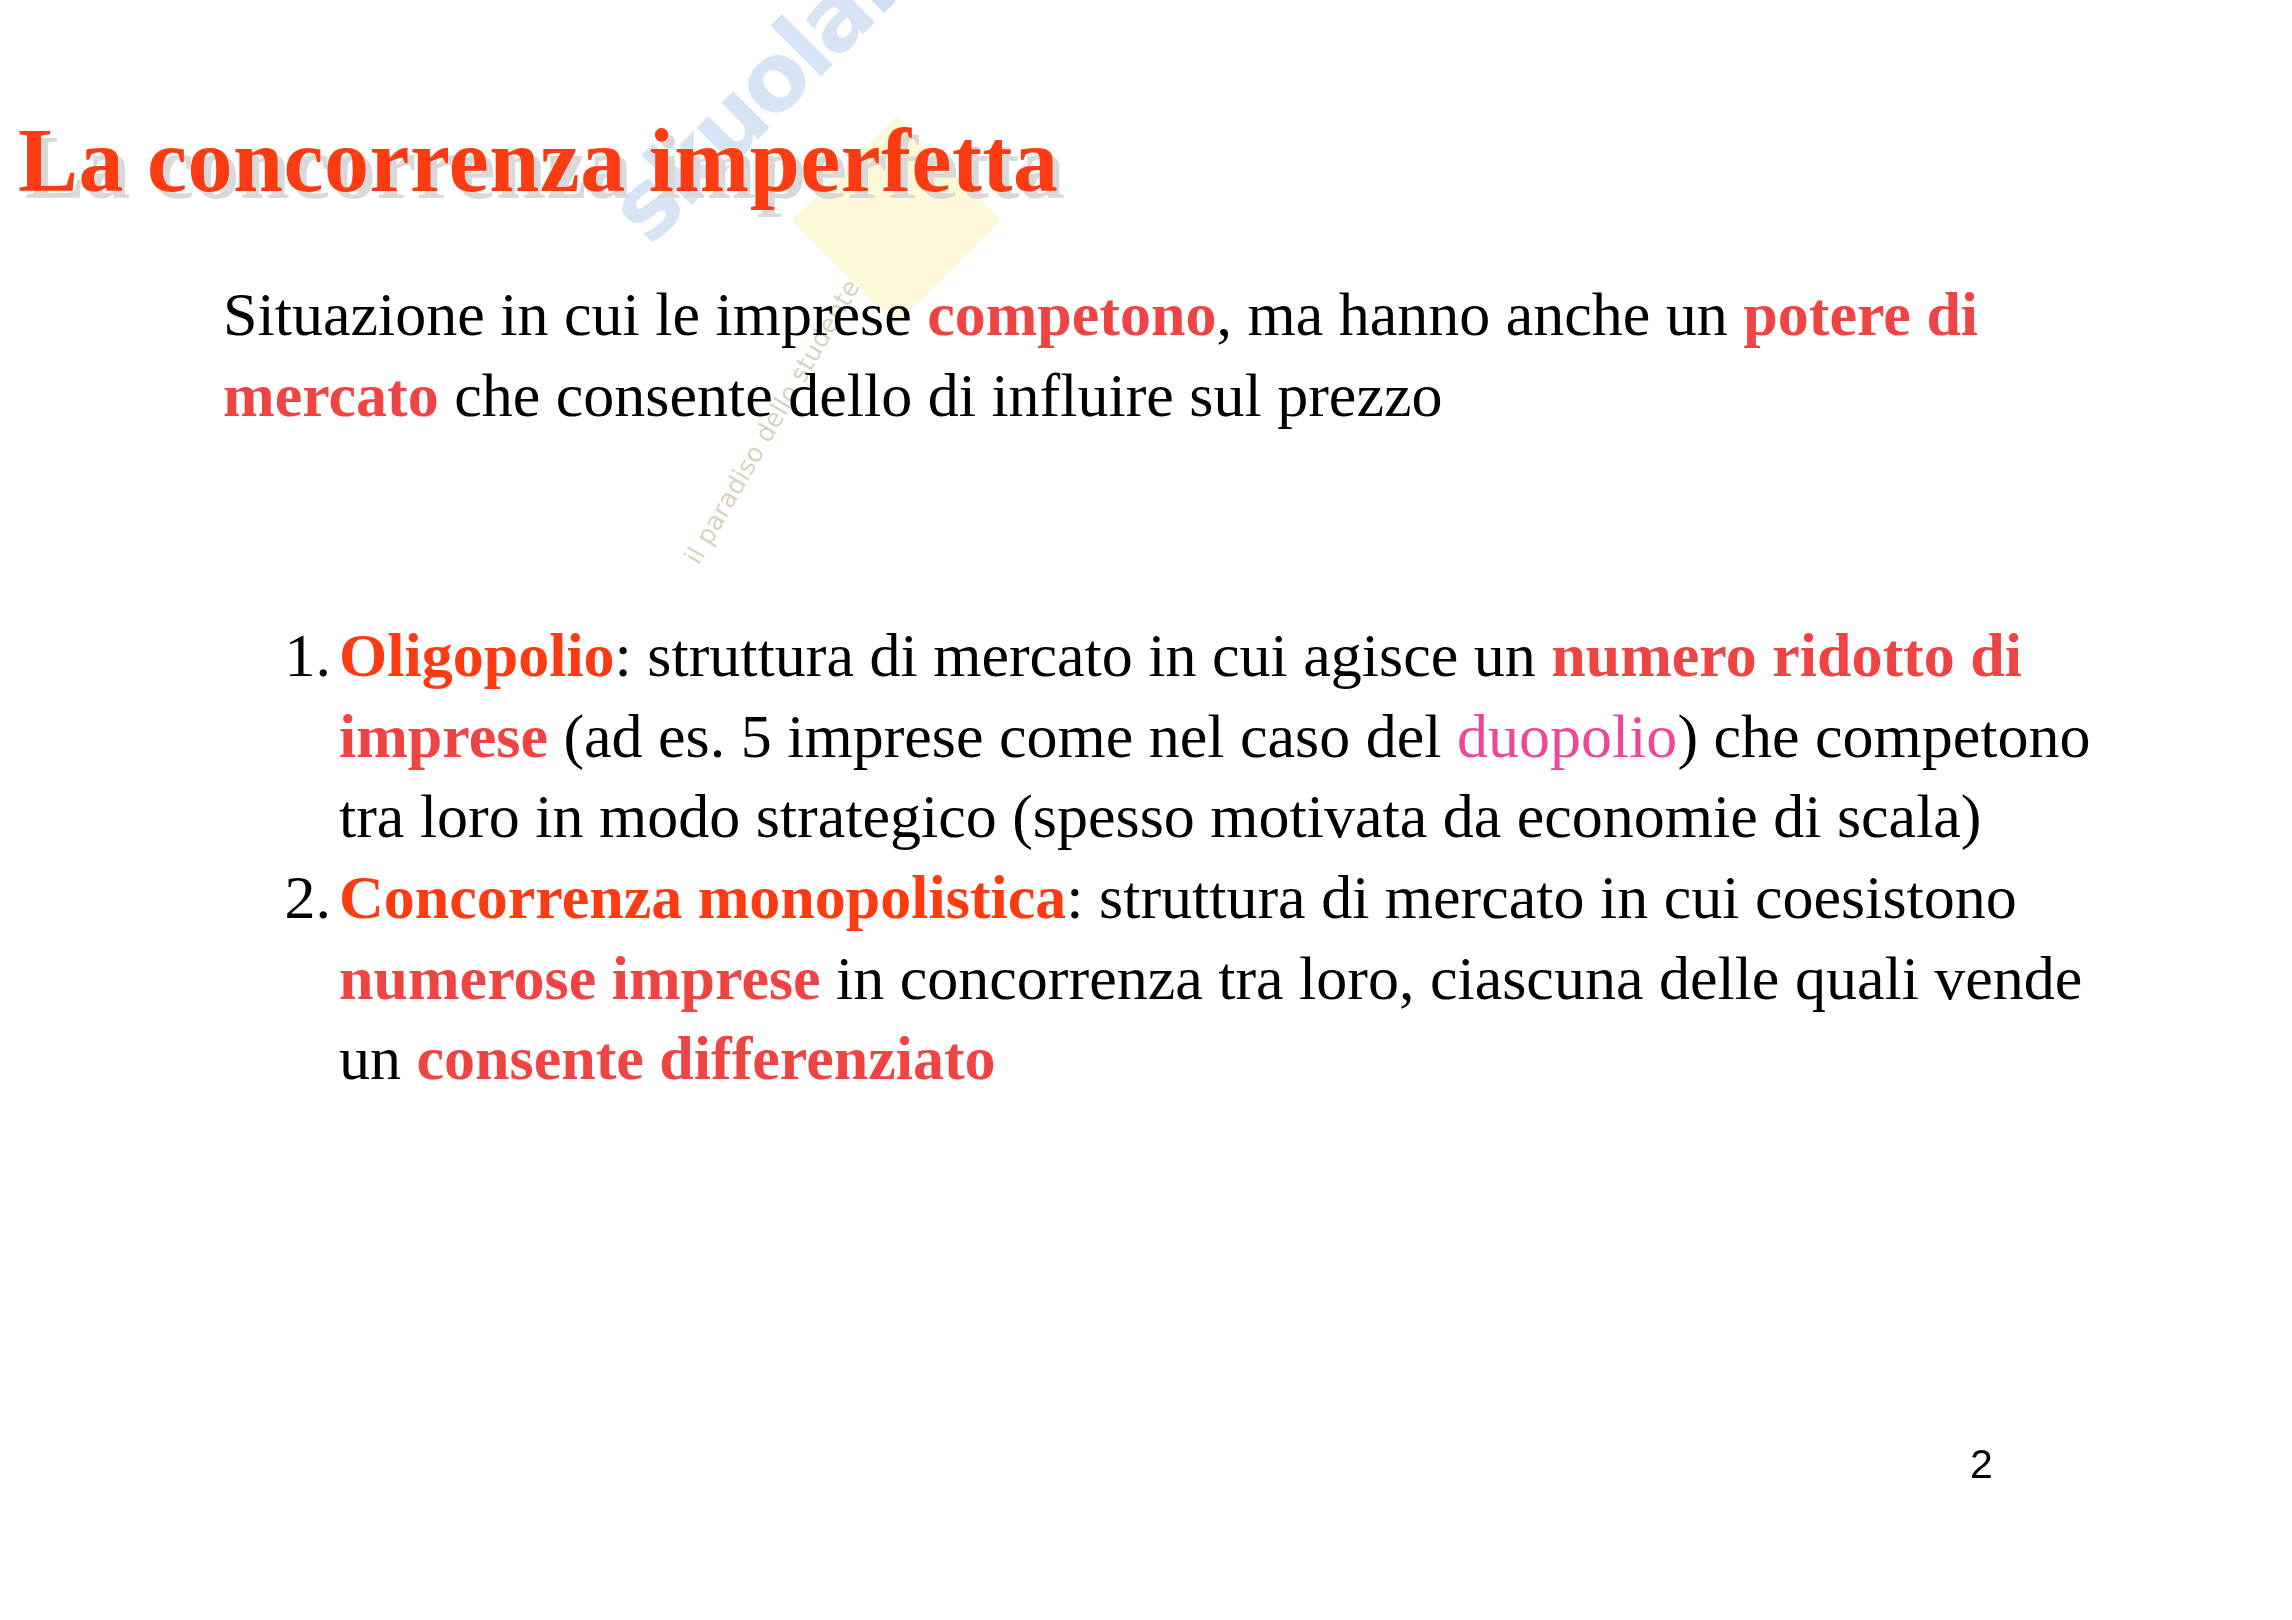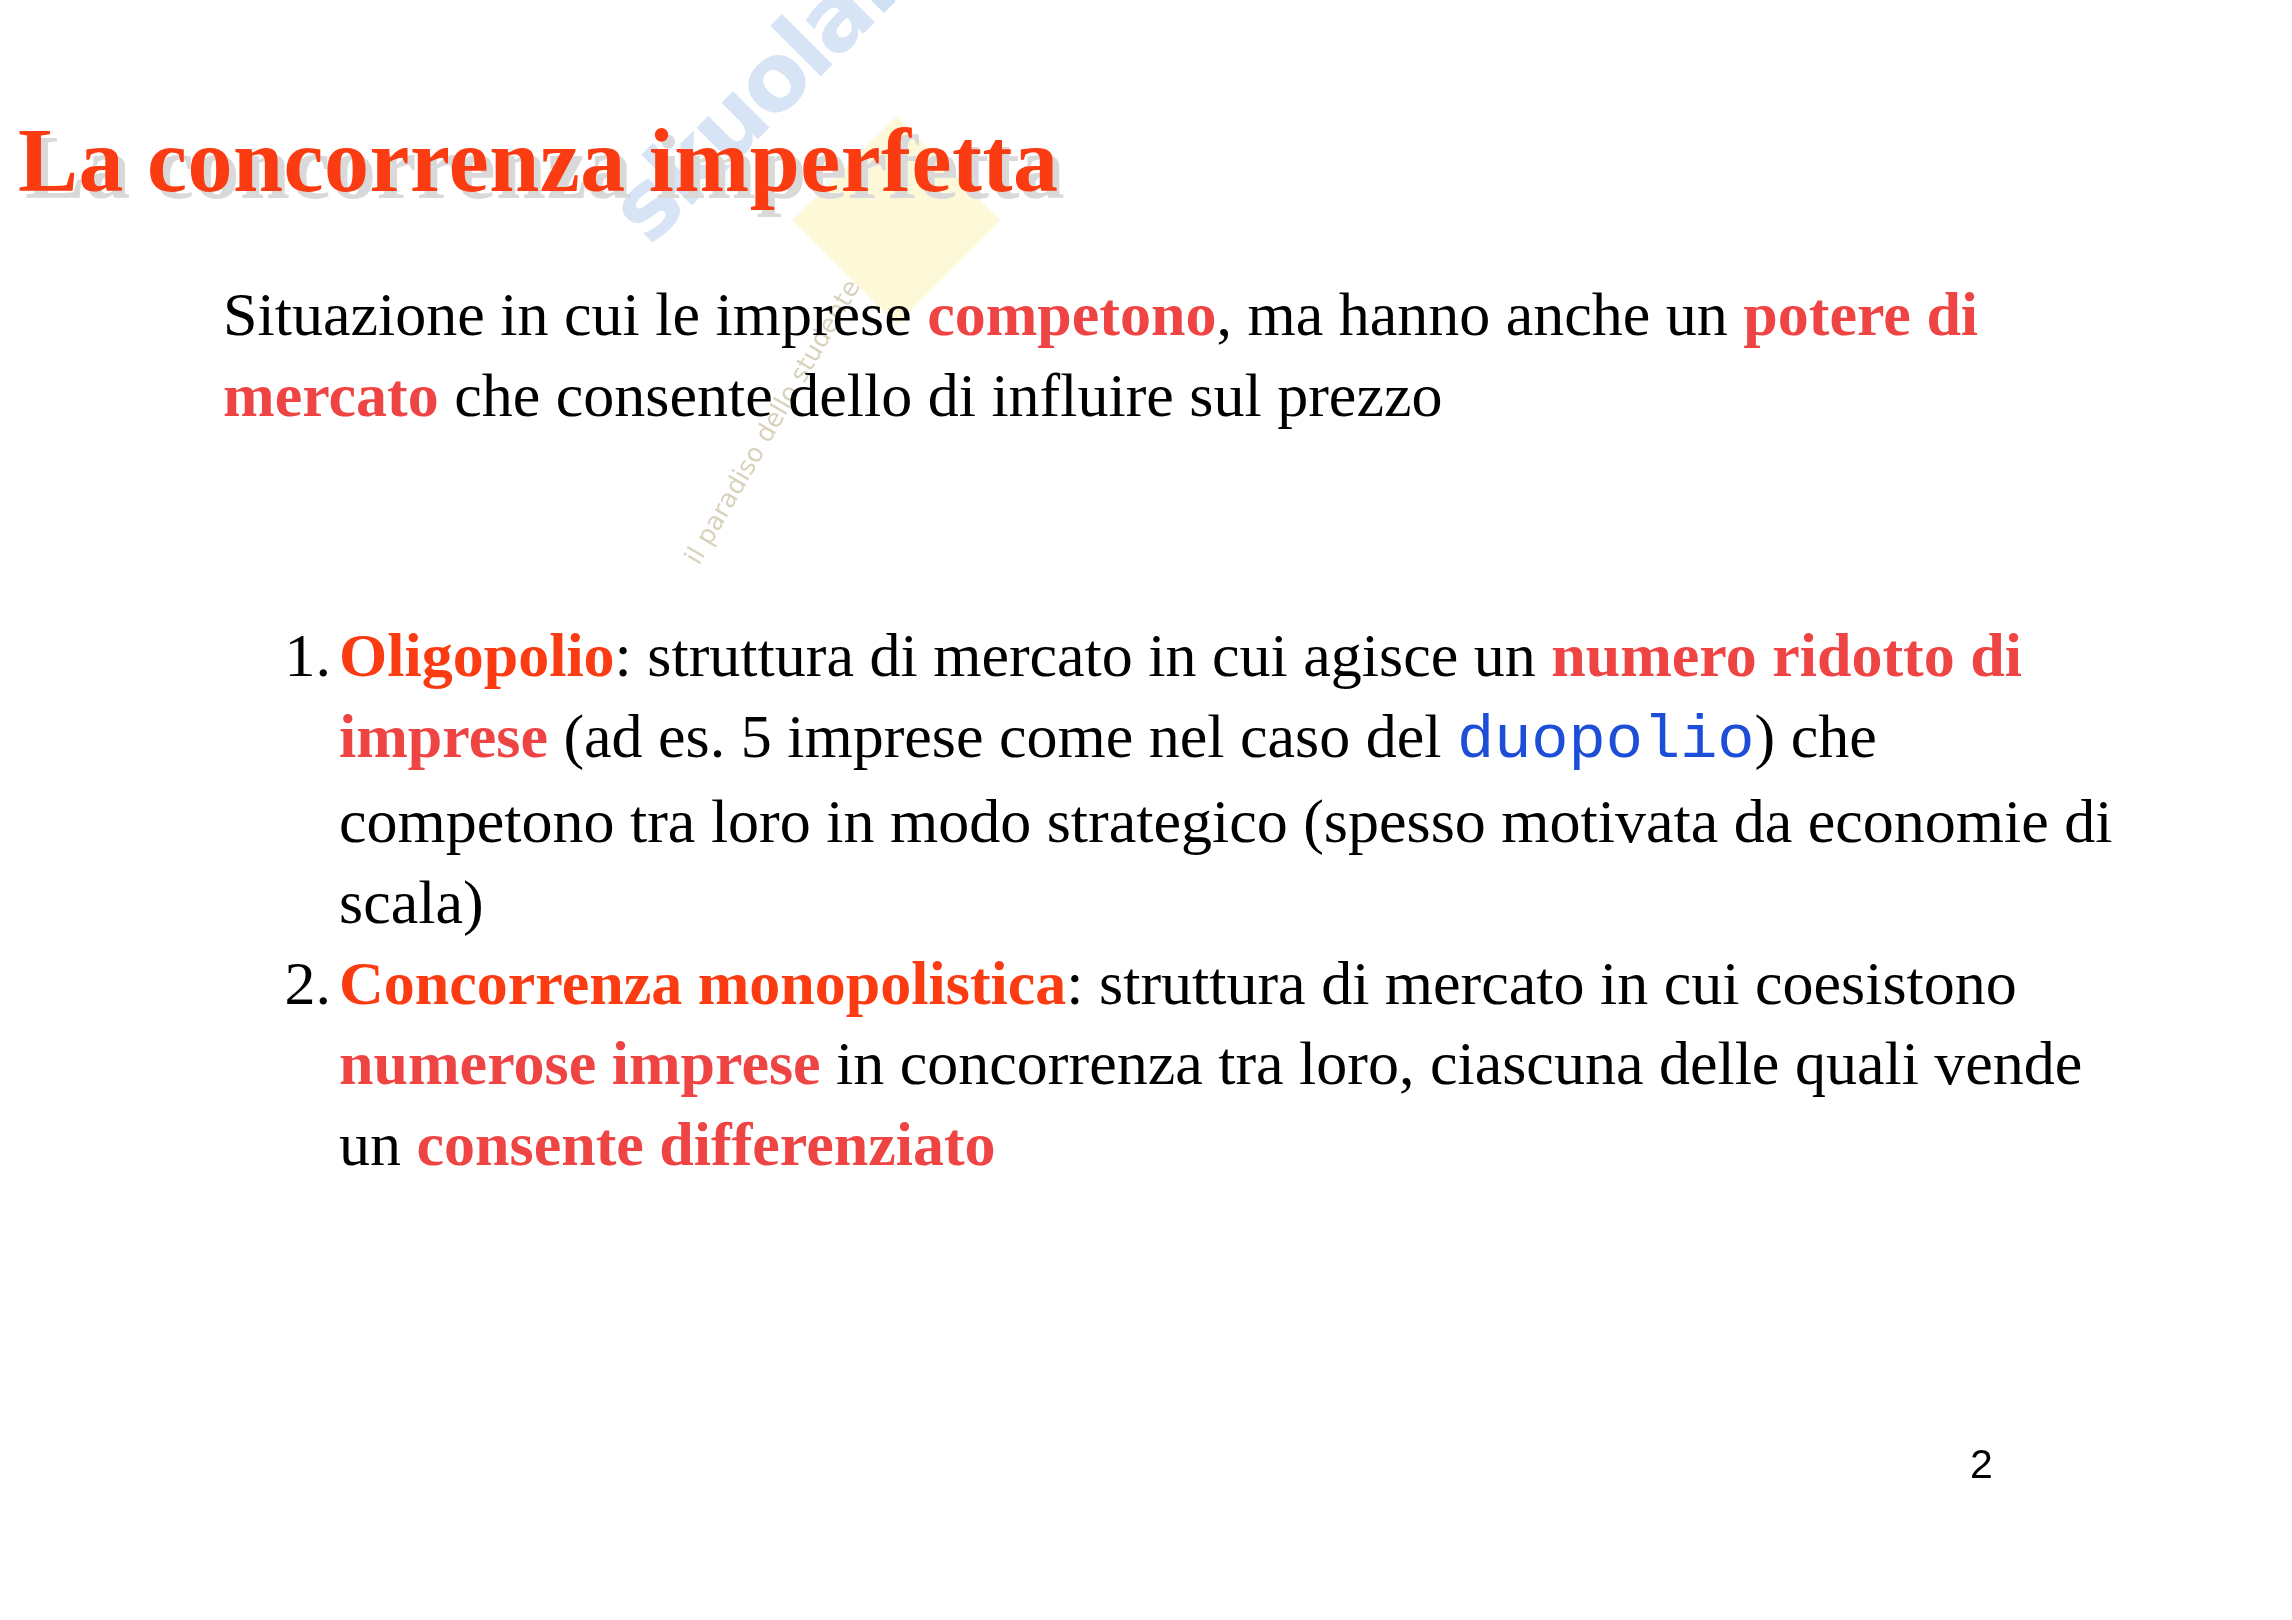--- a/index.html
+++ b/index.html
@@ -105,22 +105,21 @@
   .gap {
     height: 90px;
   }
 
   b.blue, .blue-b {
     font-weight: 700;
     color: #ef4444;
   }
   .blue-plain {
     font-weight: 400;
-    color: #1d4ed8;
-    font-family: Liberation Mono, monospace;
+    color: #ec4899;
   }
   .red-b {
     font-weight: 700;
     color: #fb3b11;
   }
 
   
   ol#points {
     margin: 0;
     padding: 0;

